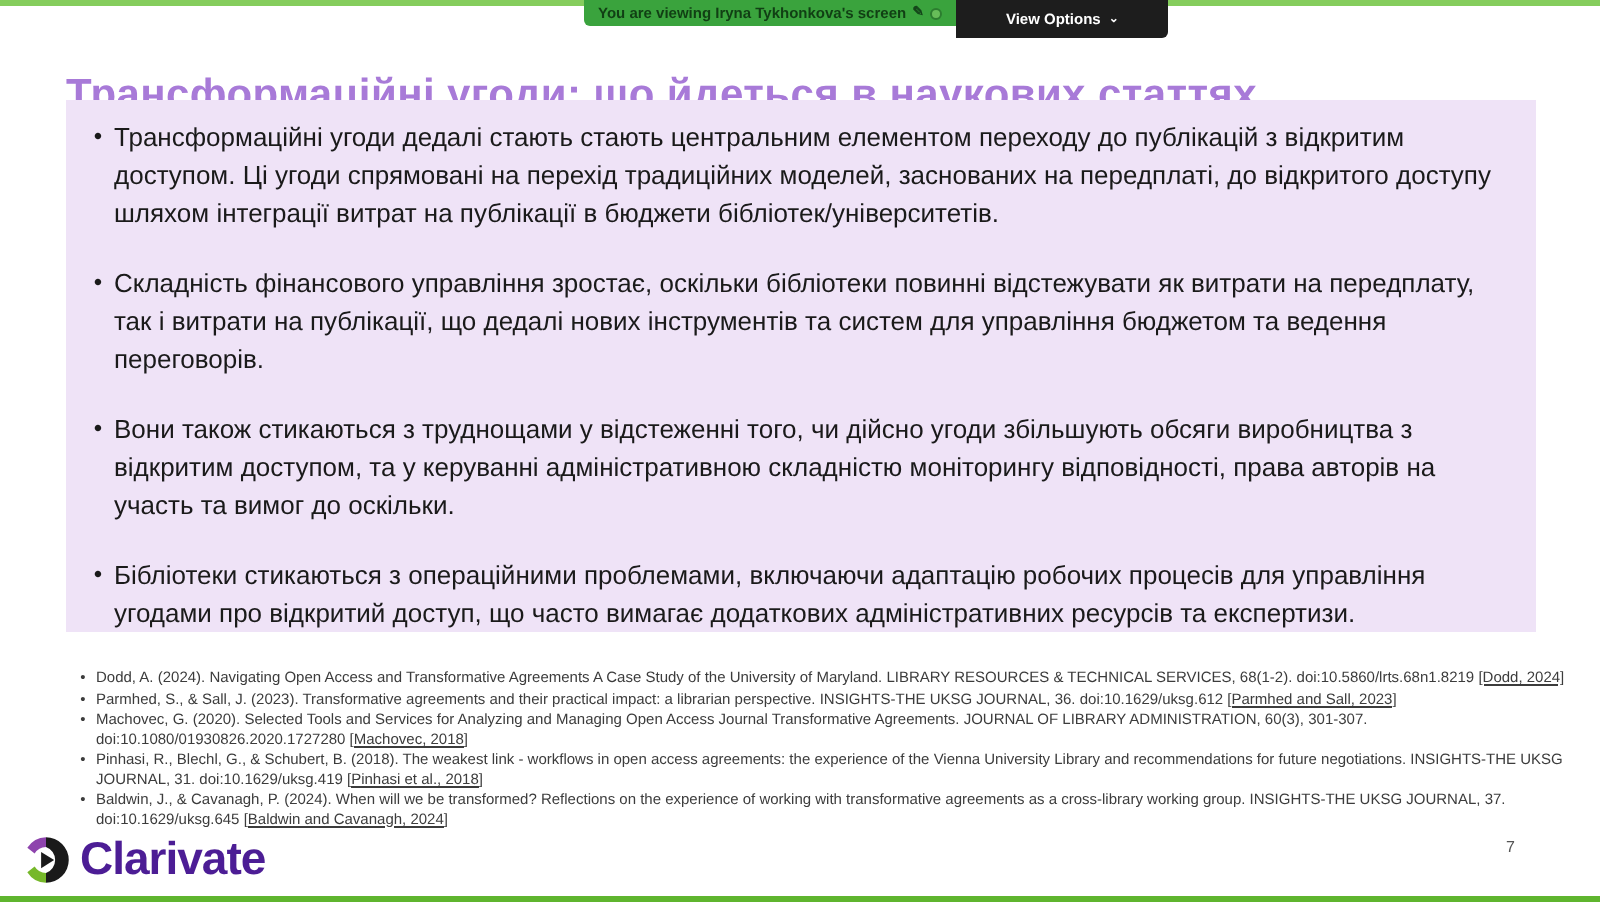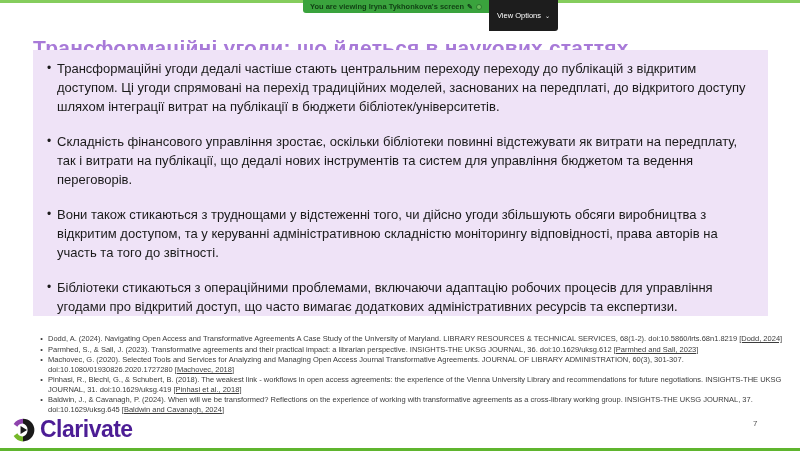--- a/index.html
+++ b/index.html
@@ -1,28 +1,28 @@
 <!DOCTYPE html>
 <html><head>
 <meta charset="utf-8">
 <style>
   * { margin:0; padding:0; box-sizing:border-box; }
   html,body { width:800px; height:454px; background:#fff; font-family:"Liberation Sans", sans-serif; }
   .screen { position:relative; width:800px; height:454px; background:#ffffff; overflow:hidden; }
 
   
   .topline { position:absolute; top:0; left:0; width:800px; height:3px; background:#85cd5d; }
-  .share-bar { position:absolute; top:0; left:303px; height:13px; display:flex; z-index:30; }
+  .share-bar { position:absolute; top:0; left:292px; height:13px; display:flex; z-index:30; }
   .share-badge { background:#3aa33d; color:#113f14; font-size:7.5px; font-weight:bold;
                  display:flex; align-items:center; gap:3px; padding:0 7px; height:13px;
                  border-bottom-left-radius:3px; white-space:nowrap; }
   .pencil { font-size:7px; line-height:1; color:#14451a; }
   .statusdot { width:6px; height:6px; border-radius:50%; border:1.5px solid #2c7d2f; background:#67bd59; }
-  .view-options { background:#1d1d1d; color:#ffffff; font-size:7.5px; font-weight:normal;
-                  display:flex; align-items:center; gap:4px; padding:0 8px; height:31px;
+  .view-options { background:#1d1d1d; color:#ffffff; font-size:7.5px; font-weight:bold;
+                  display:flex; align-items:center; gap:4px; padding:0 25px; height:19px;
                   border-bottom-right-radius:3px; cursor:pointer; white-space:nowrap; }
   .chev { font-size:6px; line-height:1; }
 
   
   .slide-title { position:absolute; left:33px; top:36px; width:740px;
                  font-size:21px; font-weight:600; letter-spacing:0.2px; }
   .panel { position:absolute; left:33px; top:50px; width:735px; height:266px; padding:9px 14px 6px 8px; }
   .bullet-item { display:flex; margin-bottom:16px; }
   .bullet-marker { width:16px; flex:0 0 16px; text-align:center; font-size:12px; line-height:19px; color:#1a1a1a; }
   .bullet-text { flex:1; font-size:13px; line-height:19px; color:#1a1a1a; }
@@ -58,31 +58,31 @@
       <span class="chev">⌄</span>
     </div>
   </div>
 
   <div class="slide-title" style="color: rgb(168, 122, 216);">Трансформаційні угоди: що йдеться в наукових статтях</div>
 
   <div class="panel" style="background: rgb(239, 227, 247);">
     <div id="bullet-list">
   <div class="bullet-item">
     <span class="bullet-marker">•</span>
-    <span class="bullet-text">Трансформаційні угоди дедалі частіше стають центральним переходу переходу до публікацій з відкритим доступом. Ці угоди спрямовані на перехід традиційних моделей, заснованих на передплаті, до відкритого доступу шляхом інтеграції витрат на публікації в бюджети бібліотек/університетів.</span>
+    <span class="bullet-text">Трансформаційні угоди дедалі стають стають центральним елементом переходу до публікацій з відкритим доступом. Ці угоди спрямовані на перехід традиційних моделей, заснованих на передплаті, до відкритого доступу шляхом інтеграції витрат на публікації в бюджети бібліотек/університетів.</span>
   </div>
 
   <div class="bullet-item">
     <span class="bullet-marker">•</span>
     <span class="bullet-text">Складність фінансового управління зростає, оскільки бібліотеки повинні відстежувати як витрати на передплату, так і витрати на публікації, що дедалі нових інструментів та систем для управління бюджетом та ведення переговорів.</span>
   </div>
 
   <div class="bullet-item">
     <span class="bullet-marker">•</span>
-    <span class="bullet-text">Вони також стикаються з труднощами у відстеженні того, чи дійсно угоди збільшують обсяги виробництва з відкритим доступом, та у керуванні адміністративною складністю моніторингу відповідності, права авторів на участь та того до звітності.</span>
+    <span class="bullet-text">Вони також стикаються з труднощами у відстеженні того, чи дійсно угоди збільшують обсяги виробництва з відкритим доступом, та у керуванні адміністративною складністю моніторингу відповідності, права авторів на участь та вимог до оскільки.</span>
   </div>
 
   <div class="bullet-item">
     <span class="bullet-marker">•</span>
     <span class="bullet-text">Бібліотеки стикаються з операційними проблемами, включаючи адаптацію робочих процесів для управління угодами про відкритий доступ, що часто вимагає додаткових адміністративних ресурсів та експертизи.</span>
   </div>
 </div>
   </div>
 
   <div class="refs">

